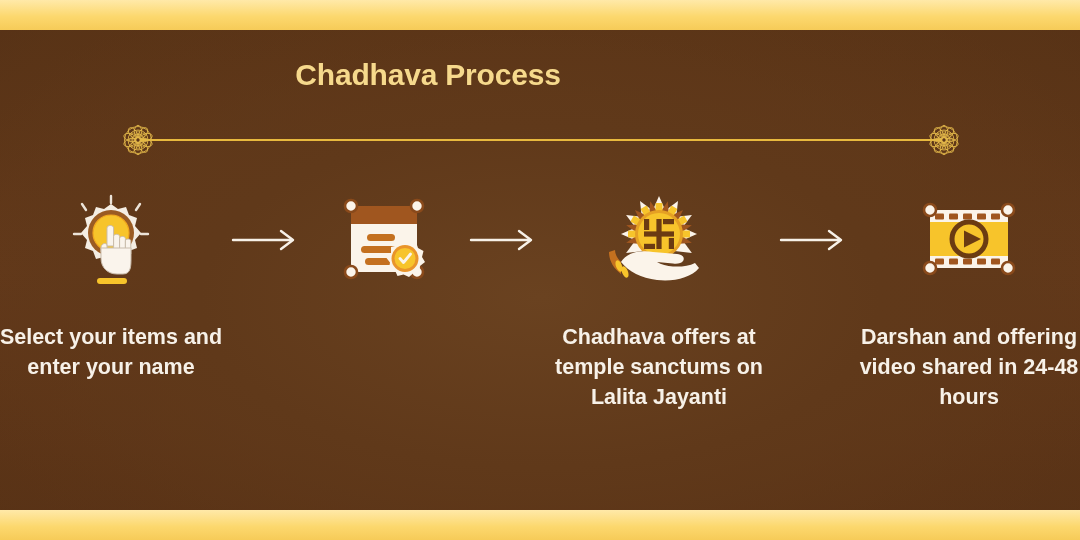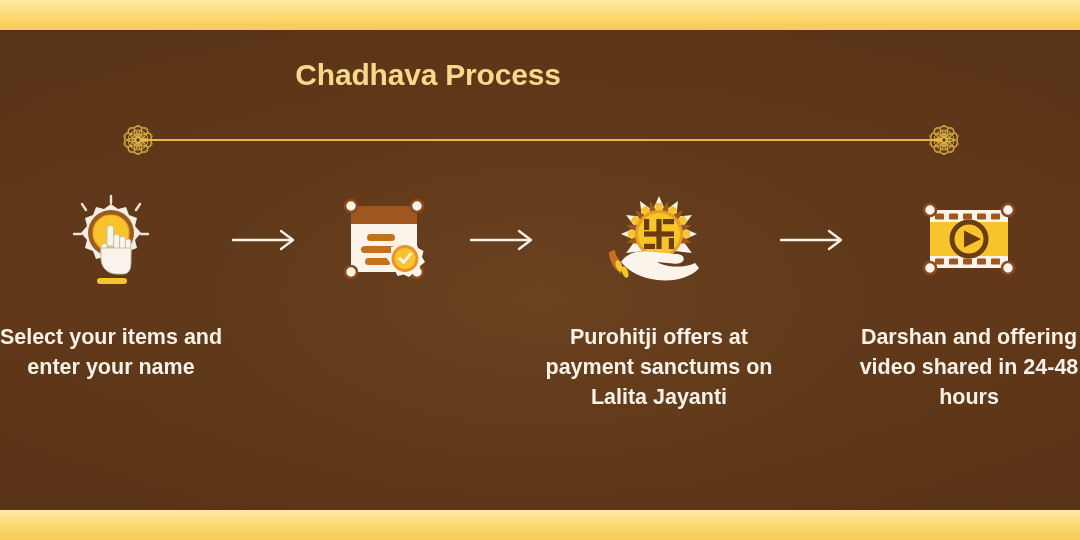--- a/index.html
+++ b/index.html
@@ -337,21 +337,21 @@
             <path d="M14,72 C20,62 34,60 46,62 L70,64 C76,64.5 78,68 76,71 C74.5,73.5 70,74 66,73.5 L50,72
                      C54,74.5 60,76 66,76.5 C74,77 82,76 88,73 L92,78 C84,88 66,92 50,90 C34,88 22,82 14,72 Z" fill="#FBF4EA"></path>
             <path d="M14,72 C10,68 8,64 8,60 L2,62 C2,70 6,78 14,84 Z" fill="#C4701F"></path>
             <g fill="#F7C42B">
               <ellipse cx="12" cy="76" rx="3" ry="6" transform="rotate(-22 12 76)"></ellipse>
               <ellipse cx="18" cy="82" rx="3" ry="6" transform="rotate(-22 18 82)"></ellipse>
             </g>
           </g>
         </svg>
       </div>
-      <div class="step-caption">Purohitji offers at payment sanctums on Lalita Jayanti</div>
+      <div class="step-caption">Chadhava offers at temple sanctums on Lalita Jayanti</div>
     </div>
 
     <div class="connector">
       <svg width="70" height="24" viewBox="0 0 70 24">
         <line x1="2" y1="12" x2="60" y2="12" stroke="#F7F1E8" stroke-width="2.4" stroke-linecap="round"></line>
         <polyline points="50,3 62,12 50,21" fill="none" stroke="#F7F1E8" stroke-width="2.4" stroke-linecap="round" stroke-linejoin="round"></polyline>
       </svg>
     </div>
 
     <div class="step">

